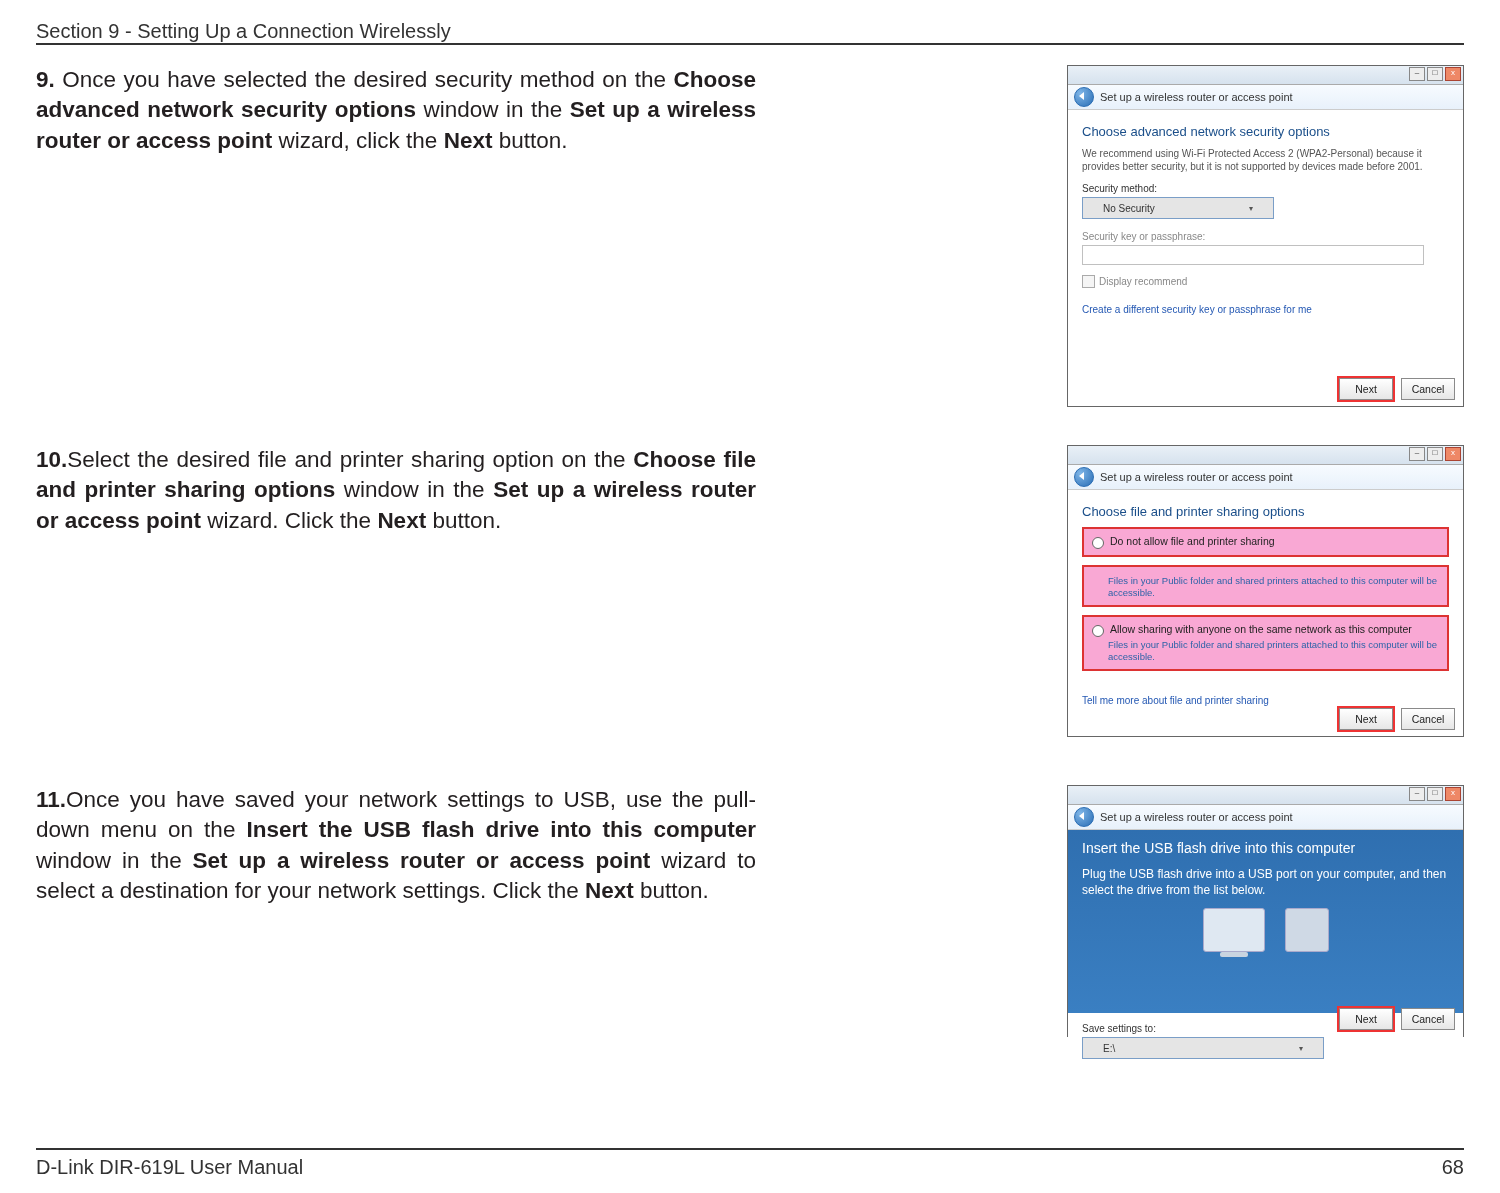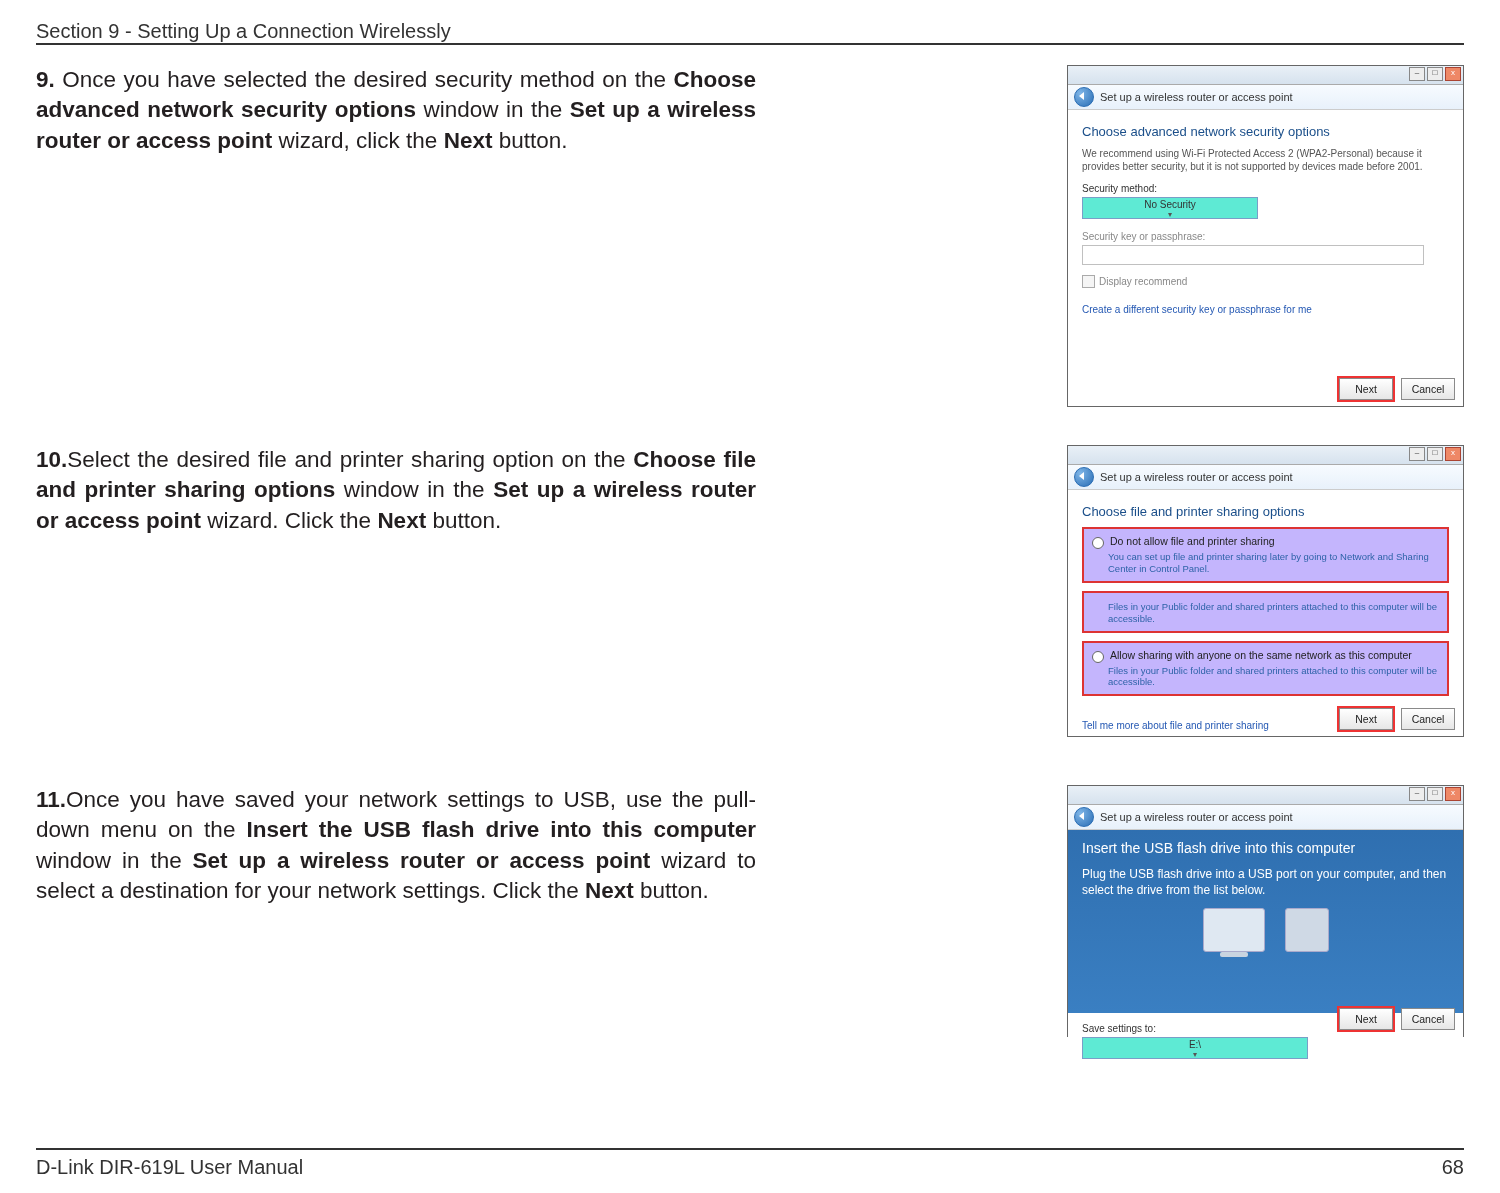--- a/index.html
+++ b/index.html
@@ -110,26 +110,25 @@
      color:#fff;
      font-size:10.5px;
      height: 163px;
   }
   .main-heading { color:#1b4f8a; font-size:13px; margin:4px 0 8px 0; }
   .subtext { color:#555; font-size:10px; line-height:1.3; margin-bottom:10px;}
   .label-sm { font-size:10px; color:#333; margin-bottom:3px;}
   .select {
     width: 150px; height:18px;
     border:1px solid #7a9ec7;
-    background:#5eead4;
+    background:#e5e5e5;
     font-size:10px;
-    padding:1px 12px;
+    padding:1px 20px;
     display:flex;align-items:center;justify-content:space-between;
     color:#333;
-    flex-direction:column;
   }
   .select .arrow{font-size:8px;color:#555;}
   .text-input {
     width: 100%; max-width: 340px; height:18px;
     border:1px solid #c0c0c0;
     background:#fff;
     display:block;
     margin-top:3px;
   }
   .checkbox-row {
@@ -146,21 +145,21 @@
     background:linear-gradient(#fff,#e6e6e6);
     font-size:10.5px;
     display:flex;align-items:center;justify-content:center;
     color:#222;
   }
   .btn.hl { box-shadow:0 0 0 2px #e33; }
   .option-box {
     border:2px solid #d33;
     padding:6px 8px;
     margin-bottom:8px;
-    background:#c4b5fd;
+    background:#f9a8d4;
   }
   .radio-row{display:flex;align-items:flex-start;gap:6px;}
   .radio{width:10px;height:10px;border:1px solid #666;border-radius:50%;margin-top:2px;flex:none;background:#fff;}
   .radio.sel::after{content:"";display:block;width:4px;height:4px;background:#2f6fb0;border-radius:50%;margin:2px;}
   .opt-title{font-size:10.5px;color:#222;}
   .opt-desc{font-size:9.5px;color:#2e63a8;margin-left:16px;margin-top:2px;line-height:1.25;}
   .s3-title{color:#fff;font-size:14px;margin-bottom:10px;}
   .s3-desc{font-size:12px;line-height:1.35;margin-bottom:10px;}
   .s3-icons{display:flex;gap:20px;justify-content:center;margin:6px 0 2px 0;}
   .pc-icon{width:60px;height:42px;background:#dfe8f2;border:1px solid #aac;border-radius:3px;position:relative;}
@@ -246,21 +245,20 @@
         <span>Set up a wireless router or access point</span>
       </div>
       <div class="content-area">
         <div class="main-heading">Choose file and printer sharing options</div>
 
         <div class="option-box">
           <div class="radio-row">
             <div class="radio"></div>
             <div class="opt-title">Do not allow file and printer sharing</div>
           </div>
-          <div class="opt-desc">You can set up file and printer sharing later by going to Network and Sharing Center in Control Panel.</div>
         </div>
 
         <div class="option-box">
           <div class="opt-desc">Files in your Public folder and shared printers attached to this computer will be accessible.</div>
         </div>
 
         <div class="option-box">
           <div class="radio-row">
             <div class="radio"></div>
             <div class="opt-title">Allow sharing with anyone on the same network as this computer</div>

